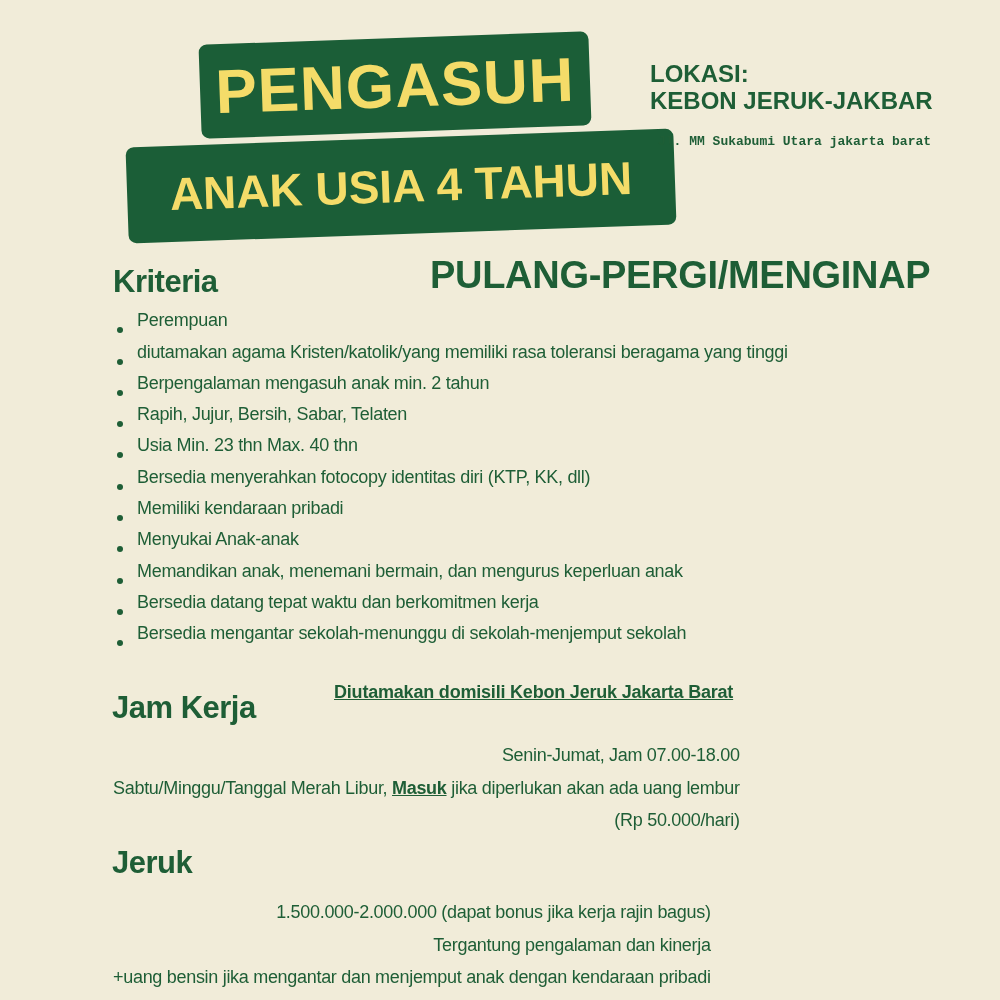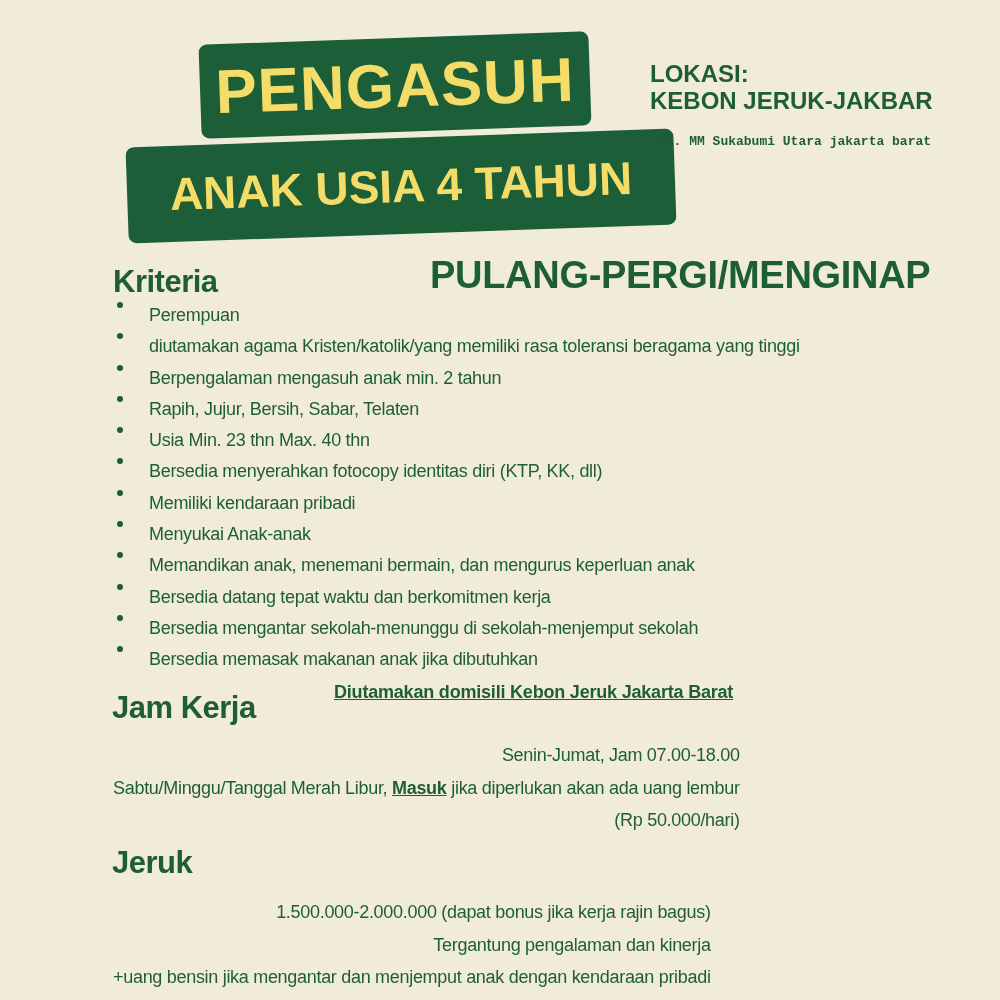--- a/index.html
+++ b/index.html
@@ -88,23 +88,22 @@
       margin: 0;
       padding: 0;
       list-style: none;
     }
     .criteria-list li {
       font-size: 18px;
       height: 31.3px;
       line-height: 26px;
       white-space: nowrap;
       display: flex;
-      align-items: flex-start;
+      align-items: flex-end;
       letter-spacing: -0.3px;
-      gap: 12px;
     }
     .criteria-list .bullet {
       display: inline-block;
       width: 6px;
       height: 6px;
       border-radius: 50%;
       background: #1e5e36;
       margin: 0 14px 0 4px;
       flex-shrink: 0;
     }
@@ -197,24 +196,20 @@
       <span>Memandikan anak, menemani bermain, dan mengurus keperluan anak</span>
     </li>
   <li>
       <span class="bullet"></span>
       <span>Bersedia datang tepat waktu dan berkomitmen kerja</span>
     </li>
   <li>
       <span class="bullet"></span>
       <span>Bersedia mengantar sekolah-menunggu di sekolah-menjemput sekolah</span>
     </li>
-  <li>
-      <span class="bullet"></span>
-      <span>Bersedia memasak makanan anak jika dibutuhkan</span>
-    </li>
 </ul>
 
 <div class="domicile-note">Diutamakan domisili Kebon Jeruk Jakarta Barat</div>
 
 <div id="jamkerja-title" class="section-title">Jam Kerja</div>
 
 <div id="jamkerja-lines" class="plain-lines">
   <div class="line">Senin-Jumat, Jam 07.00-18.00</div>
   <div class="line"><span>Sabtu/Minggu/Tanggal Merah Libur, </span><span class="masuk">Masuk</span><span> jika diperlukan akan ada uang lembur</span></div>
   <div class="line">(Rp 50.000/hari)</div>

